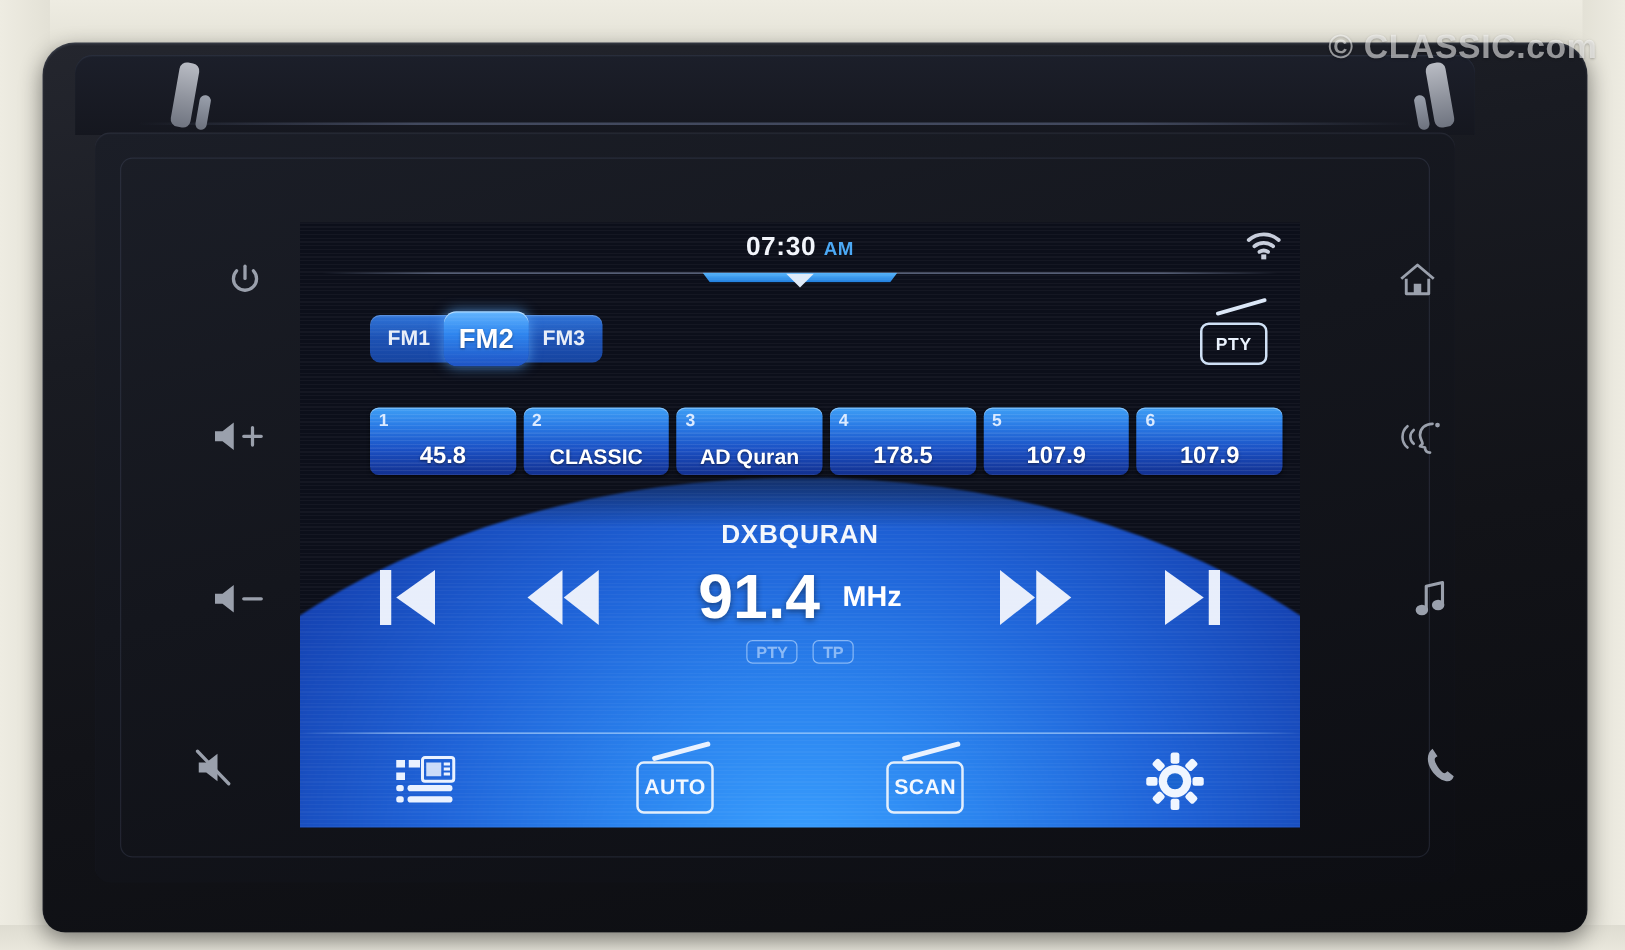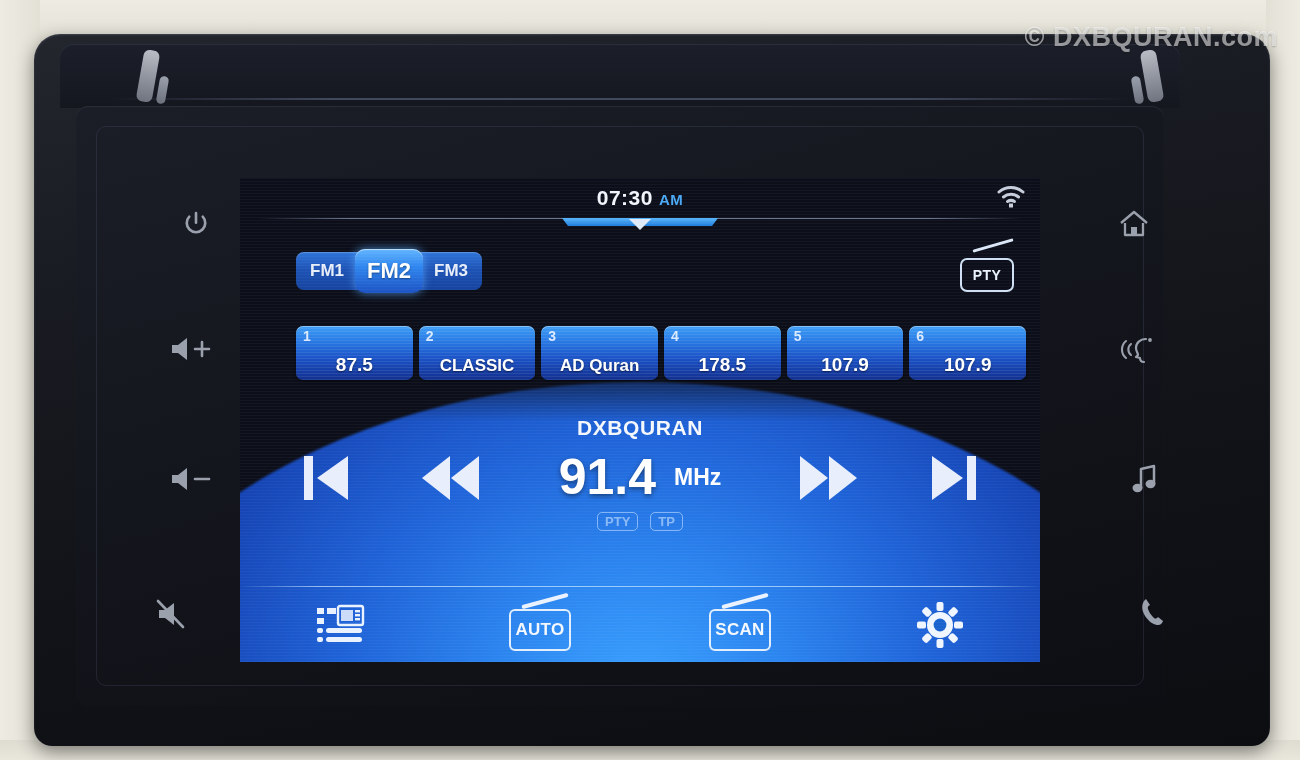--- a/index.html
+++ b/index.html
@@ -353,21 +353,21 @@
   </div>
 
   <div class="pty-btn">
     <div class="pty-ant"></div>
     <div class="pty-box">PTY</div>
   </div>
 
   <div class="presets">
     <div class="preset">
       <span class="num">1</span>
-      <span class="val">87.5</span>
+      <span class="val">45.8</span>
     </div>
     <div class="preset">
       <span class="num">2</span>
       <span class="val small">CLASSIC</span>
     </div>
     <div class="preset">
       <span class="num">3</span>
       <span class="val small">AD Quran</span>
     </div>
     <div class="preset">
@@ -470,13 +470,13 @@
         </g>
         <circle cx="24" cy="24" r="6.4" fill="#1a63cf"></circle>
       </svg>
     </div>
 
   </div>
 
   <div class="scan-tex"></div>
 </div>
 
-<div class="watermark">© DXBQURAN.com</div>
+<div class="watermark">© CLASSIC.com</div>
 
 </body></html>

